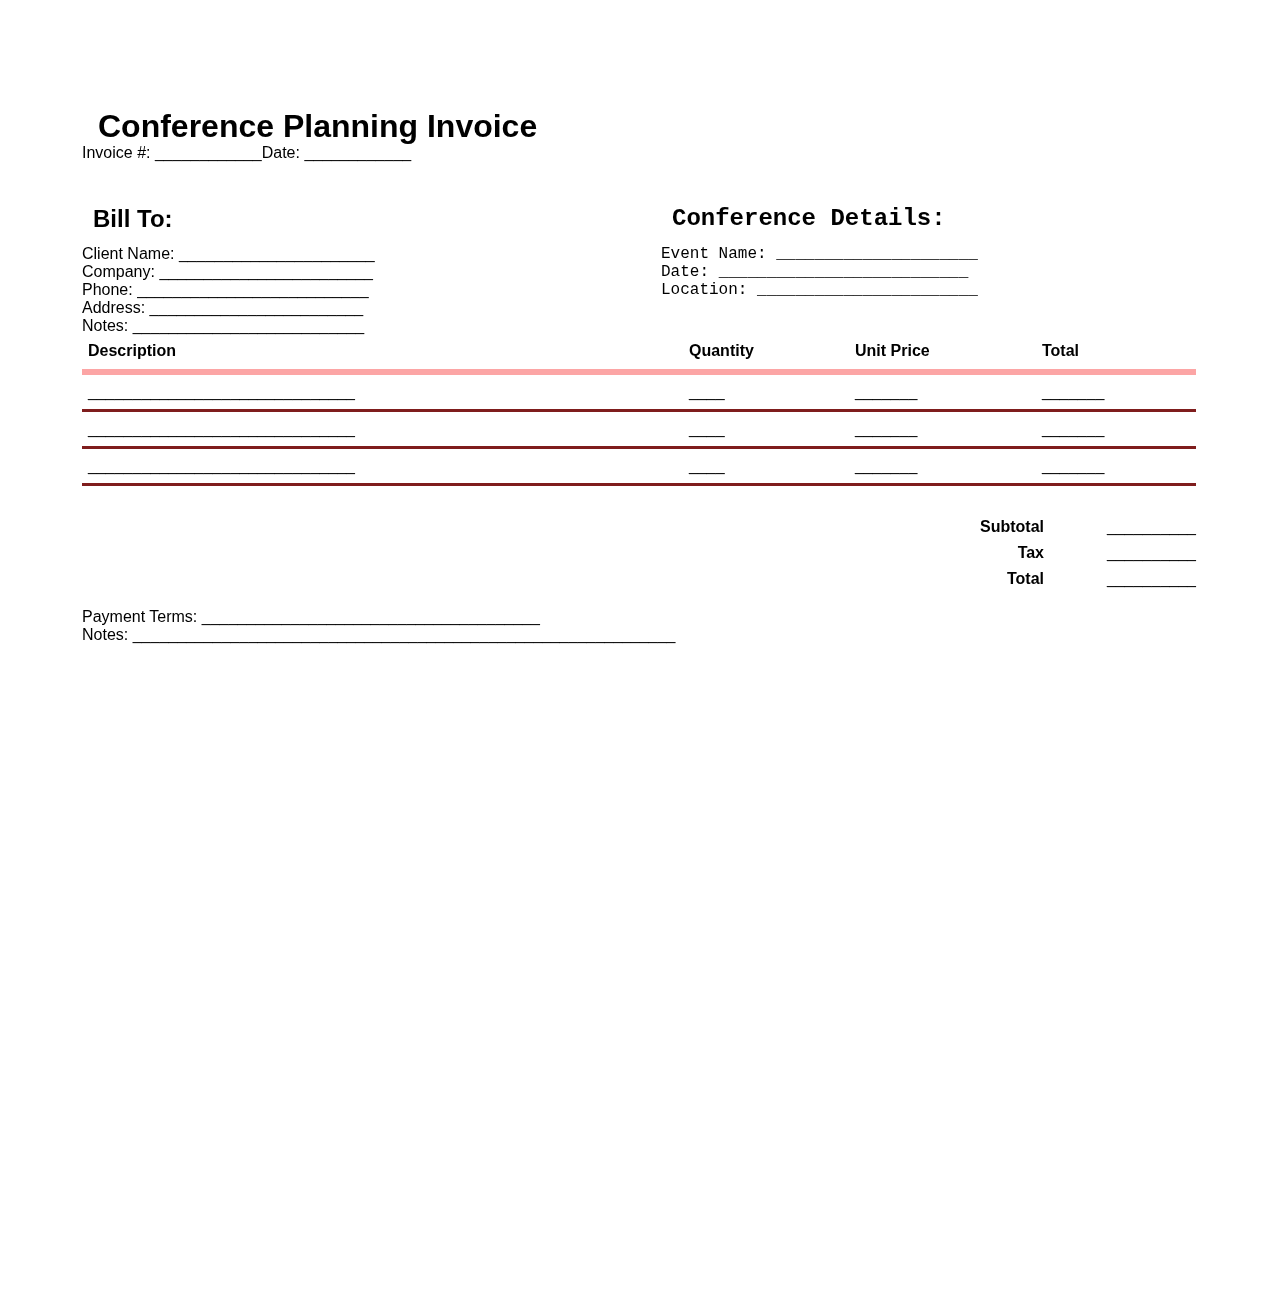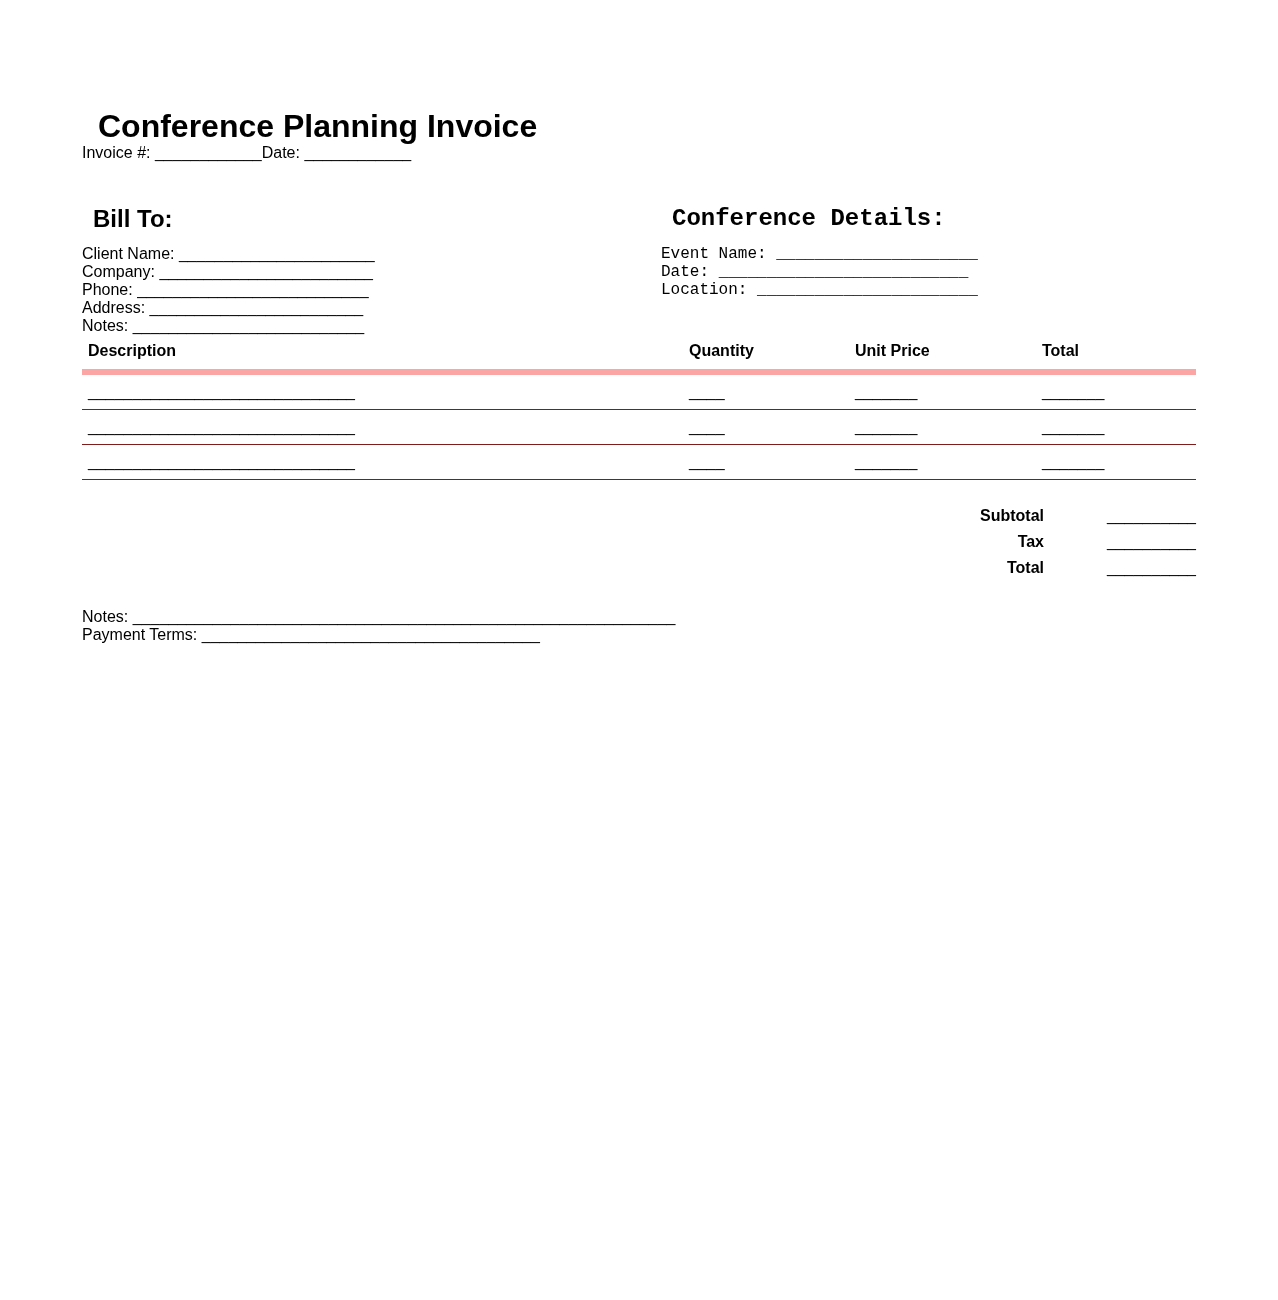--- a/index.html
+++ b/index.html
@@ -35,29 +35,29 @@
   table.items {
     position: absolute; top: 334px; left: 0; width: 1114px;
     border-collapse: collapse;
   }
   table.items th {
     text-align: left; font-weight: bold; padding: 8px 6px 9px 6px;
     line-height: 18px; border-bottom: 6px solid #fca5a5;
   }
   table.items td {
     padding: 8px 6px 8px 6px; line-height: 18px;
-    border-bottom: 1px solid #7f1d1d; white-space: nowrap;
+    border-bottom: 3px solid #7f1d1d; white-space: nowrap;
   }
   .c-desc { width: 589px; }
   .c-qty { width: 154px; }
   .c-unit { width: 175px; }
   .c-total { width: 148px; }
 
   table.totals {
-    position: absolute; top: 503px; right: 0;
+    position: absolute; top: 514px; right: 0;
     border-collapse: collapse;
   }
   table.totals td { line-height: 18px; padding: 4px 0; }
   table.totals td.lbl { text-align: right; font-weight: bold; padding-right: 63px; }
   table.totals td.val { white-space: nowrap; }
 
   .footer-fields { position: absolute; top: 608px; left: 0; }
   .footer-fields .field { line-height: 18px; }
 </style>
 </head>
@@ -165,22 +165,22 @@
     </tr>
     <tr>
       <td class="lbl">Total</td>
       <td class="val">__________</td>
     </tr>
   </tbody>
     </table>
 
   <div class="footer-fields">
     <div class="field">
+      <span>Payment Terms:</span>
+      <span class="blank">______________________________________</span>
+    </div>
+    <div class="field">
       <span>Notes:</span>
       <span class="blank">_____________________________________________________________</span>
-    </div>
-    <div class="field">
-      <span>Payment Terms:</span>
-      <span class="blank">______________________________________</span>
     </div>
   </div>
 
 </div>
 
 </body></html>

